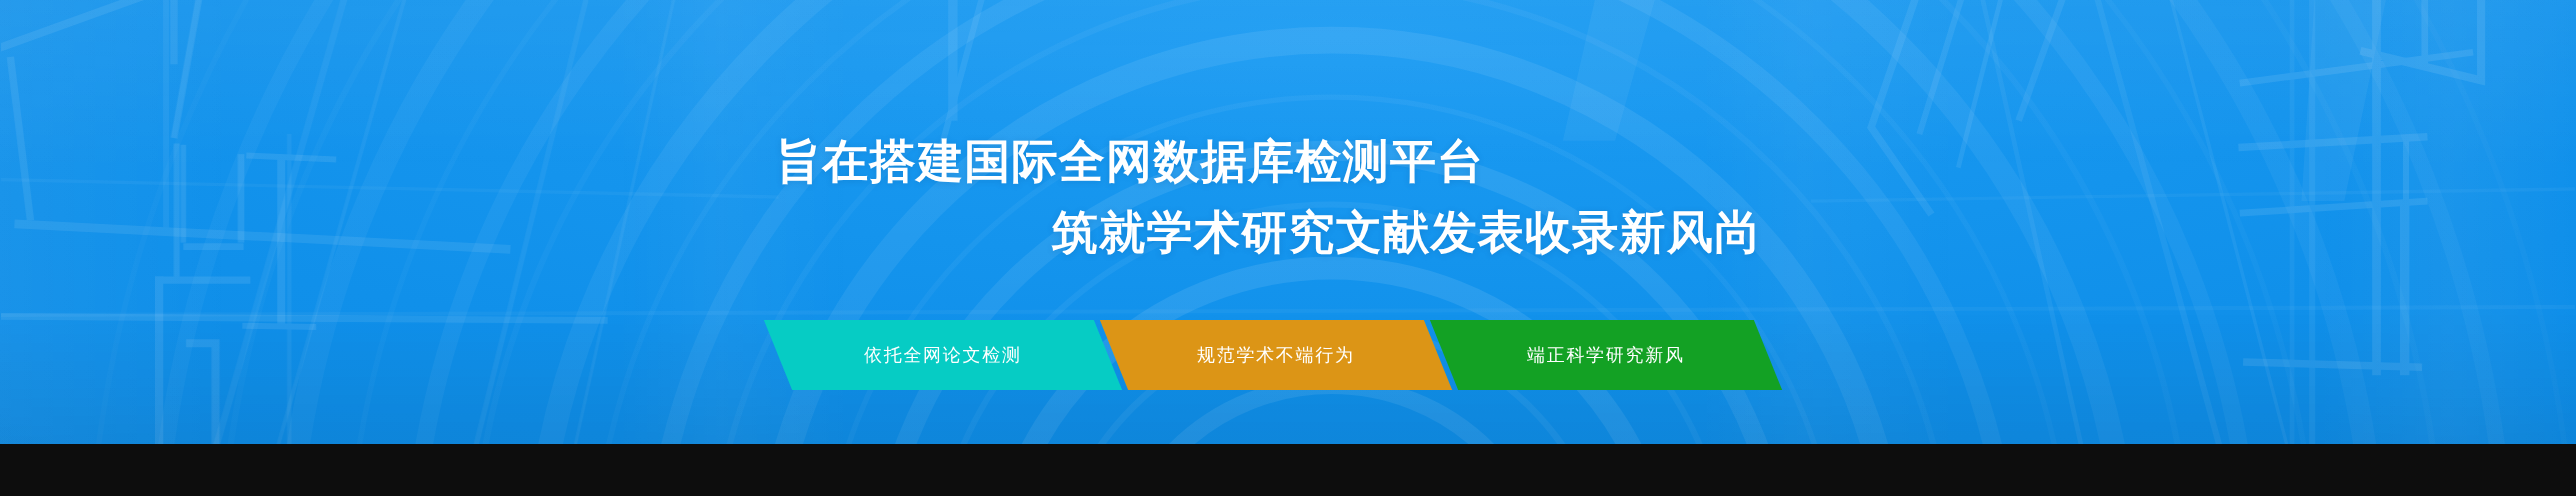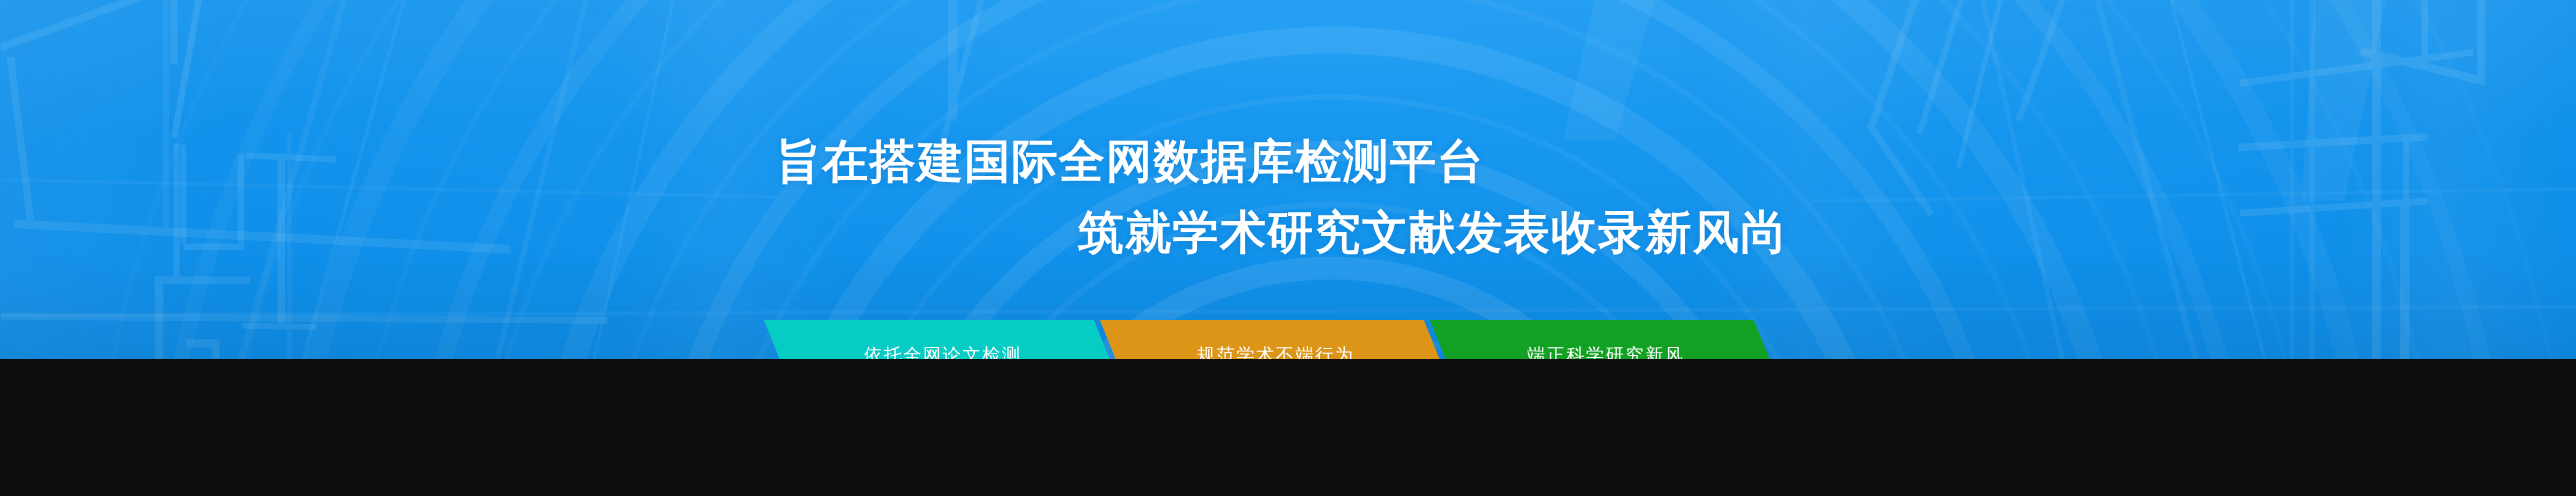--- a/index.html
+++ b/index.html
@@ -6,21 +6,21 @@
   html, body {
     margin: 0;
     padding: 0;
     background: #0d0d0d;
   }
   * { box-sizing: border-box; }
 
   #banner {
     position: relative;
     width: 2576px;
-    height: 359px;
+    height: 444px;
     overflow: hidden;
     background: #1090ea;
     font-family: "Liberation Sans", "DejaVu Sans", sans-serif;
     user-select: none;
   }
 
   
   .bg-layer {
     position: absolute;
     inset: 0;
@@ -69,21 +69,21 @@
     position: absolute;
     color: #ffffff;
     font-weight: 700;
     font-size: 46px;
     line-height: 1;
     letter-spacing: 1.3px;
     white-space: nowrap;
     text-shadow: 0 1.3px 6.7px rgba(0, 60, 120, 0.18);
   }
   .headline-line-1 { left: 775px; top: 138px; }
-  .headline-line-2 { left: 1078px; top: 209px; }
+  .headline-line-2 { left: 1052px; top: 209px; }
 
   
   .tag-strip {
     position: absolute;
     left: 778px;
     top: 320px;
     height: 70px;
     display: flex;
     align-items: stretch;
     gap: 6px;

